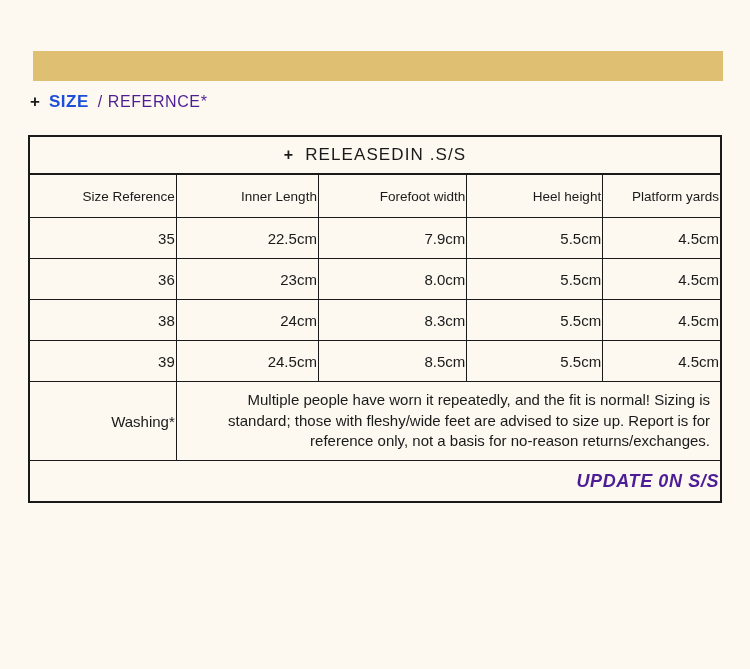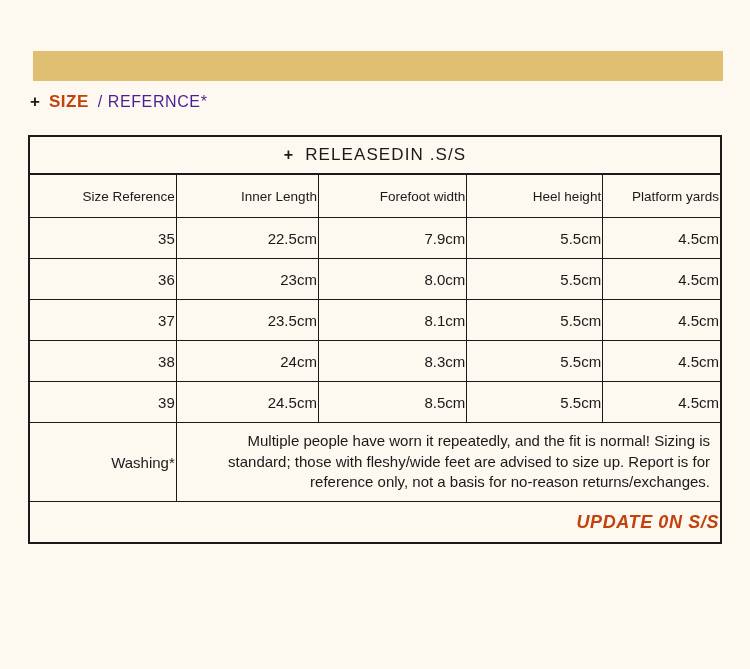--- a/index.html
+++ b/index.html
@@ -40,21 +40,21 @@
   .size-ref-heading .plus {
     font-size: 17px;
     font-weight: 700;
     color: #1a1a1a;
     line-height: 1;
   }
   .size-ref-heading .word-size {
     font-size: 17px;
     font-weight: 700;
     letter-spacing: 0.5px;
-    color: #c2410c;
+    color: #1d4ed8;
   }
   .size-ref-heading .word-rest {
     font-size: 16px;
     font-weight: 400;
     letter-spacing: 0.6px;
     color: #4c1d95;
   }
 
   .table-wrap {
     position: absolute;
@@ -140,21 +140,21 @@
     border-bottom: none !important;
     border-right: none !important;
     height: 40px;
     text-align: center;
   }
   .footer-text {
     font-size: 18px;
     font-weight: 700;
     font-style: italic;
     letter-spacing: 0.6px;
-    color: #c2410c;
+    color: #4c1d95;
   }
 </style>
 </head>
 <body>
 
 <div class="page">
 
   <div class="gold-bar"></div>
 
   <div class="size-ref-heading">
@@ -196,27 +196,20 @@
           <td>4.5cm</td>
         </tr>
         <tr>
           <td>36</td>
           <td>23cm</td>
           <td>8.0cm</td>
           <td>5.5cm</td>
           <td>4.5cm</td>
         </tr>
         <tr>
-          <td>37</td>
-          <td>23.5cm</td>
-          <td>8.1cm</td>
-          <td>5.5cm</td>
-          <td>4.5cm</td>
-        </tr>
-        <tr>
           <td>38</td>
           <td>24cm</td>
           <td>8.3cm</td>
           <td>5.5cm</td>
           <td>4.5cm</td>
         </tr>
         <tr>
           <td>39</td>
           <td>24.5cm</td>
           <td>8.5cm</td>

